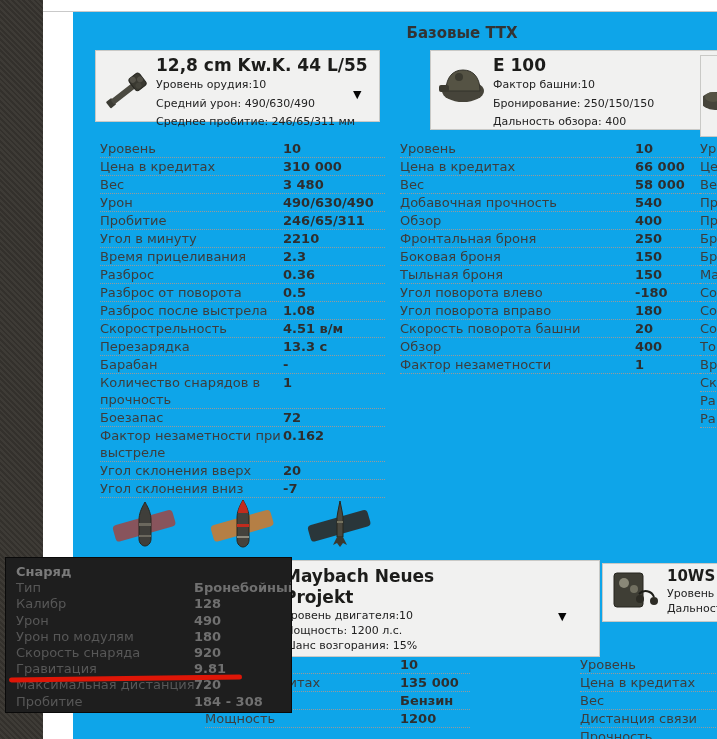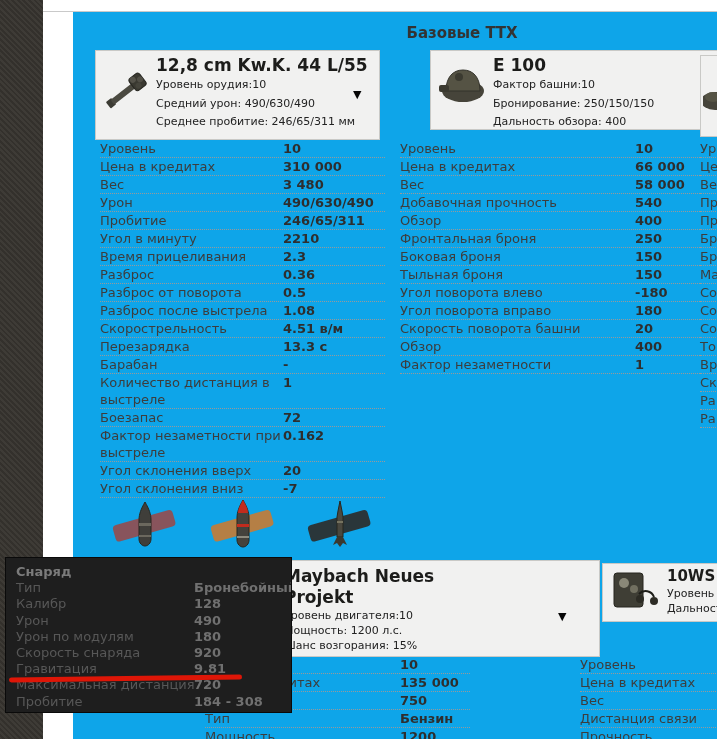--- a/index.html
+++ b/index.html
@@ -13,21 +13,21 @@
     border-bottom:1px solid #c9c9c9;}
   .page-title{position:absolute;left:337px;top:24px;width:250px;text-align:center;
     font-size:15px;font-weight:bold;color:#333;}
   
   .card{position:absolute;background:#f1f1f0;border:1px solid #c9c9c6;box-sizing:border-box;}
   .card .icn{position:absolute;left:6px;top:8px;}
   .ctext{position:absolute;}
   .ttl{font-weight:bold;color:#1c1c1a;font-size:17px;line-height:22px;}
   .subline{font-size:11px;line-height:18.5px;color:#222;}
   .arrow{position:absolute;font-size:11px;color:#060606;cursor:pointer;line-height:11px;}
-  .gun-card{left:95px;top:50px;width:285px;height:90px;}
+  .gun-card{left:95px;top:50px;width:285px;height:72px;}
   .gun-card .ctext{left:60px;top:3px;width:218px;}
   .turret-card{left:390px;top:50px;width:290px;height:80px;margin-left:40px;}
   .turret-card .ctext{left:62px;top:3px;width:220px;}
   .third-card{left:700px;top:55px;width:60px;height:82px;}
   .engine-card{left:205px;top:560px;width:395px;height:97px;}
   .engine-card .ctext{left:78px;top:5px;width:300px;}
   .engine-card .ttl{width:160px;}
   .radio-card{left:602px;top:563px;width:140px;height:59px;}
   .radio-card .ctext{left:64px;top:2px;width:120px;}
   .radio-card .ttl{font-size:15px;line-height:20px;}
@@ -124,21 +124,21 @@
       <div class="srow"><span class="lbl">Урон</span><span class="val">490/630/490</span></div>
       <div class="srow"><span class="lbl">Пробитие</span><span class="val">246/65/311</span></div>
       <div class="srow"><span class="lbl">Угол в минуту</span><span class="val">2210</span></div>
       <div class="srow"><span class="lbl">Время прицеливания</span><span class="val">2.3</span></div>
       <div class="srow"><span class="lbl">Разброс</span><span class="val">0.36</span></div>
       <div class="srow"><span class="lbl">Разброс от поворота</span><span class="val">0.5</span></div>
       <div class="srow"><span class="lbl">Разброс после выстрела</span><span class="val">1.08</span></div>
       <div class="srow"><span class="lbl">Скорострельность</span><span class="val">4.51 в/м</span></div>
       <div class="srow"><span class="lbl">Перезарядка</span><span class="val">13.3 с</span></div>
       <div class="srow"><span class="lbl">Барабан</span><span class="val">-</span></div>
-      <div class="srow"><span class="lbl">Количество дистанция в выстреле</span><span class="val">1</span></div>
+      <div class="srow"><span class="lbl">Количество снарядов в прочность</span><span class="val">1</span></div>
       <div class="srow"><span class="lbl">Боезапас</span><span class="val">72</span></div>
       <div class="srow"><span class="lbl">Фактор незаметности при выстреле</span><span class="val">0.162</span></div>
       <div class="srow"><span class="lbl">Угол склонения вверх</span><span class="val">20</span></div>
       <div class="srow"><span class="lbl">Угол склонения вниз</span><span class="val">-7</span></div>
     </div>
 
   <div class="stats turret-stats">
       <div class="srow"><span class="lbl">Уровень</span><span class="val">10</span></div>
       <div class="srow"><span class="lbl">Цена в кредитах</span><span class="val">66 000</span></div>
       <div class="srow"><span class="lbl">Вес</span><span class="val">58 000</span></div>
@@ -231,21 +231,20 @@
       <div>
           <div class="subline">Уровень р</div>
           <div class="subline">Дальност</div>
         </div>
     </div>
   </div>
 
   <div class="stats engine-stats">
       <div class="srow"><span class="lbl">Уровень</span><span class="val">10</span></div>
       <div class="srow"><span class="lbl">Цена в кредитах</span><span class="val">135 000</span></div>
-      <div class="srow"><span class="lbl">Вес</span><span class="val">750</span></div>
       <div class="srow"><span class="lbl">Тип</span><span class="val">Бензин</span></div>
       <div class="srow"><span class="lbl">Мощность</span><span class="val">1200</span></div>
     </div>
 
   <div class="stats radio-stats">
       <div class="srow">Уровень</div>
       <div class="srow">Цена в кредитах</div>
       <div class="srow">Вес</div>
       <div class="srow">Дистанция связи</div>
       <div class="srow">Прочность</div>

